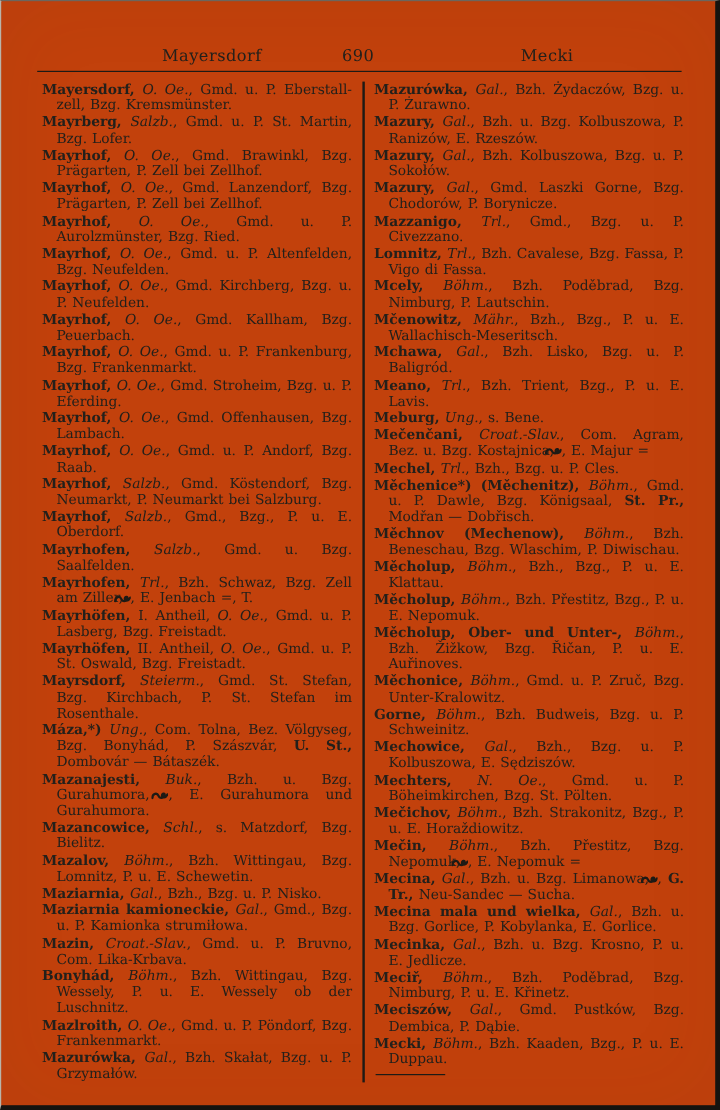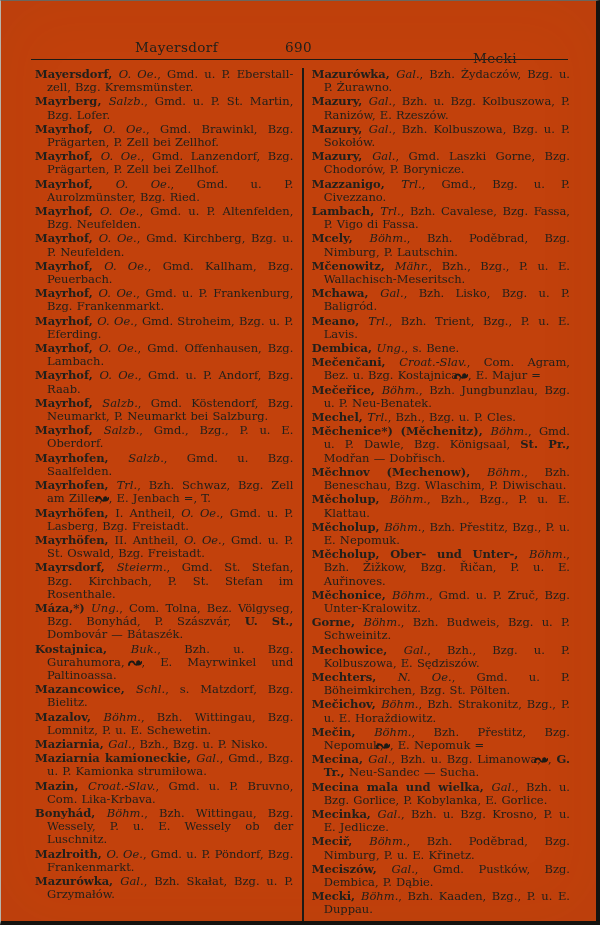--- a/index.html
+++ b/index.html
@@ -19,21 +19,21 @@
   }
   .header {
     position: relative;
     height: 58px;
     font-size: 13.5px;
     letter-spacing: 0.4px;
   }
   .hdr { position: absolute; top: 38px; white-space: nowrap; }
   .hl { left: 134px; }
   .hc { left: 50%; transform: translateX(-50%); text-align: center; }
-  .hr { left: 472px; margin-top: 11px; }
+  .hr { left: 433px; }
   .hrule {
     margin: 0 28px 0 30px;
     border-top: 1.6px solid #1d1a15;
     height: 0;
   }
   .cols {
     display: flex;
     align-items: stretch;
     padding: 8px 26px 0 34px;
   }
@@ -91,52 +91,51 @@
           <p class="entry"><span class="b">Mayrhof, </span><span class="i">Salzb.</span><span class="r">, Gmd. Köstendorf, Bzg. Neumarkt, P. Neumarkt bei Salzburg.</span></p>
           <p class="entry"><span class="b">Mayrhof, </span><span class="i">Salzb.</span><span class="r">, Gmd., Bzg., P. u. E. Oberdorf.</span></p>
           <p class="entry"><span class="b">Mayrhofen, </span><span class="i">Salzb.</span><span class="r">, Gmd. u. Bzg. Saalfelden.</span></p>
           <p class="entry"><span class="b">Mayrhofen, </span><span class="i">Trl.</span><span class="r">, Bzh. Schwaz, Bzg. Zell am Ziller, </span><span class="sym"><svg width="14" height="8" viewBox="0 0 14 8">
                 <path d="M1 6 C1 2 5 1.5 6 4 C7 6.5 10 6.5 11 4 C12 1.5 9 2 9 4 C9 6 12 6.5 13.5 3" fill="none" stroke="#1d1a15" stroke-width="1.9" stroke-linecap="round"></path>
               </svg></span><span class="r">, E. Jenbach =, T.</span></p>
           <p class="entry"><span class="b">Mayrhöfen, </span><span class="r">I. Antheil, </span><span class="i">O. Oe.</span><span class="r">, Gmd. u. P. Lasberg, Bzg. Freistadt.</span></p>
           <p class="entry"><span class="b">Mayrhöfen, </span><span class="r">II. Antheil, </span><span class="i">O. Oe.</span><span class="r">, Gmd. u. P. St. Oswald, Bzg. Freistadt.</span></p>
           <p class="entry"><span class="b">Mayrsdorf, </span><span class="i">Steierm.</span><span class="r">, Gmd. St. Stefan, Bzg. Kirchbach, P. St. Stefan im Rosenthale.</span></p>
           <p class="entry"><span class="b">Máza,*) </span><span class="i">Ung.</span><span class="r">, Com. Tolna, Bez. Völgyseg, Bzg. Bonyhád, P. Szászvár, </span><span class="b">U. St., </span><span class="r">Dombovár — Bátaszék.</span></p>
-          <p class="entry"><span class="b">Kostajnica, </span><span class="i">Buk.</span><span class="r">, Bzh. u. Bzg. Gurahumora, </span><span class="sym"><svg width="14" height="8" viewBox="0 0 14 8">
+          <p class="entry"><span class="b">Mazanajesti, </span><span class="i">Buk.</span><span class="r">, Bzh. u. Bzg. Gurahumora, </span><span class="sym"><svg width="14" height="8" viewBox="0 0 14 8">
                 <path d="M1 6 C1 2 5 1.5 6 4 C7 6.5 10 6.5 11 4 C12 1.5 9 2 9 4 C9 6 12 6.5 13.5 3" fill="none" stroke="#1d1a15" stroke-width="1.9" stroke-linecap="round"></path>
-              </svg></span><span class="r">, E. Mayrwinkel und Paltinoassa.</span></p>
+              </svg></span><span class="r">, E. Gurahumora und Gurahumora.</span></p>
           <p class="entry"><span class="b">Mazancowice, </span><span class="i">Schl.</span><span class="r">, s. Matzdorf, Bzg. Bielitz.</span></p>
           <p class="entry"><span class="b">Mazalov, </span><span class="i">Böhm.</span><span class="r">, Bzh. Wittingau, Bzg. Lomnitz, P. u. E. Schewetin.</span></p>
           <p class="entry"><span class="b">Maziarnia, </span><span class="i">Gal.</span><span class="r">, Bzh., Bzg. u. P. Nisko.</span></p>
           <p class="entry"><span class="b">Maziarnia kamioneckie, </span><span class="i">Gal.</span><span class="r">, Gmd., Bzg. u. P. Kamionka strumiłowa.</span></p>
           <p class="entry"><span class="b">Mazin, </span><span class="i">Croat.-Slav.</span><span class="r">, Gmd. u. P. Bruvno, Com. Lika-Krbava.</span></p>
           <p class="entry"><span class="b">Bonyhád, </span><span class="i">Böhm.</span><span class="r">, Bzh. Wittingau, Bzg. Wessely, P. u. E. Wessely ob der Luschnitz.</span></p>
           <p class="entry"><span class="b">Mazlroith, </span><span class="i">O. Oe.</span><span class="r">, Gmd. u. P. Pöndorf, Bzg. Frankenmarkt.</span></p>
           <p class="entry"><span class="b">Mazurówka, </span><span class="i">Gal.</span><span class="r">, Bzh. Skałat, Bzg. u. P. Grzymałów.</span></p>
         </div>
 
     </div>
     <div class="vrule"></div>
     <div class="col">
       <div id="entries-1">
           <p class="entry"><span class="b">Mazurówka, </span><span class="i">Gal.</span><span class="r">, Bzh. Żydaczów, Bzg. u. P. Żurawno.</span></p>
           <p class="entry"><span class="b">Mazury, </span><span class="i">Gal.</span><span class="r">, Bzh. u. Bzg. Kolbuszowa, P. Ranizów, E. Rzeszów.</span></p>
           <p class="entry"><span class="b">Mazury, </span><span class="i">Gal.</span><span class="r">, Bzh. Kolbuszowa, Bzg. u. P. Sokołów.</span></p>
           <p class="entry"><span class="b">Mazury, </span><span class="i">Gal.</span><span class="r">, Gmd. Laszki Gorne, Bzg. Chodorów, P. Borynicze.</span></p>
           <p class="entry"><span class="b">Mazzanigo, </span><span class="i">Trl.</span><span class="r">, Gmd., Bzg. u. P. Civezzano.</span></p>
-          <p class="entry"><span class="b">Lambach, </span><span class="i">Trl.</span><span class="r">, Bzh. Cavalese, Bzg. Fassa, P. Vigo di Fassa.</span></p>
+          <p class="entry"><span class="b">Lomnitz, </span><span class="i">Trl.</span><span class="r">, Bzh. Cavalese, Bzg. Fassa, P. Vigo di Fassa.</span></p>
           <p class="entry"><span class="b">Mcely, </span><span class="i">Böhm.</span><span class="r">, Bzh. Poděbrad, Bzg. Nimburg, P. Lautschin.</span></p>
           <p class="entry"><span class="b">Mčenowitz, </span><span class="i">Mähr.</span><span class="r">, Bzh., Bzg., P. u. E. Wallachisch-Meseritsch.</span></p>
           <p class="entry"><span class="b">Mchawa, </span><span class="i">Gal.</span><span class="r">, Bzh. Lisko, Bzg. u. P. Baligród.</span></p>
           <p class="entry"><span class="b">Meano, </span><span class="i">Trl.</span><span class="r">, Bzh. Trient, Bzg., P. u. E. Lavis.</span></p>
-          <p class="entry"><span class="b">Dembica, </span><span class="i">Ung.</span><span class="r">, s. Bene.</span></p>
+          <p class="entry"><span class="b">Meburg, </span><span class="i">Ung.</span><span class="r">, s. Bene.</span></p>
           <p class="entry"><span class="b">Mečenčani, </span><span class="i">Croat.-Slav.</span><span class="r">, Com. Agram, Bez. u. Bzg. Kostajnica, </span><span class="sym"><svg width="14" height="8" viewBox="0 0 14 8">
                 <path d="M1 6 C1 2 5 1.5 6 4 C7 6.5 10 6.5 11 4 C12 1.5 9 2 9 4 C9 6 12 6.5 13.5 3" fill="none" stroke="#1d1a15" stroke-width="1.9" stroke-linecap="round"></path>
               </svg></span><span class="r">, E. Majur =</span></p>
-          <p class="entry"><span class="b">Mečeřice, </span><span class="i">Böhm.</span><span class="r">, Bzh. Jungbunzlau, Bzg. u. P. Neu-Benatek.</span></p>
           <p class="entry"><span class="b">Mechel, </span><span class="i">Trl.</span><span class="r">, Bzh., Bzg. u. P. Cles.</span></p>
           <p class="entry"><span class="b">Měchenice*) (Měchenitz), </span><span class="i">Böhm.</span><span class="r">, Gmd. u. P. Dawle, Bzg. Königsaal, </span><span class="b">St. Pr., </span><span class="r">Modřan — Dobřisch.</span></p>
           <p class="entry"><span class="b">Měchnov (Mechenow), </span><span class="i">Böhm.</span><span class="r">, Bzh. Beneschau, Bzg. Wlaschim, P. Diwischau.</span></p>
           <p class="entry"><span class="b">Měcholup, </span><span class="i">Böhm.</span><span class="r">, Bzh., Bzg., P. u. E. Klattau.</span></p>
           <p class="entry"><span class="b">Měcholup, </span><span class="i">Böhm.</span><span class="r">, Bzh. Přestitz, Bzg., P. u. E. Nepomuk.</span></p>
           <p class="entry"><span class="b">Měcholup, Ober- und Unter-, </span><span class="i">Böhm.</span><span class="r">, Bzh. Žižkow, Bzg. Řičan, P. u. E. Auřinoves.</span></p>
           <p class="entry"><span class="b">Měchonice, </span><span class="i">Böhm.</span><span class="r">, Gmd. u. P. Zruč, Bzg. Unter-Kralowitz.</span></p>
           <p class="entry"><span class="b">Gorne, </span><span class="i">Böhm.</span><span class="r">, Bzh. Budweis, Bzg. u. P. Schweinitz.</span></p>
           <p class="entry"><span class="b">Mechowice, </span><span class="i">Gal.</span><span class="r">, Bzh., Bzg. u. P. Kolbuszowa, E. Sędziszów.</span></p>
           <p class="entry"><span class="b">Mechters, </span><span class="i">N. Oe.</span><span class="r">, Gmd. u. P. Böheimkirchen, Bzg. St. Pölten.</span></p>

